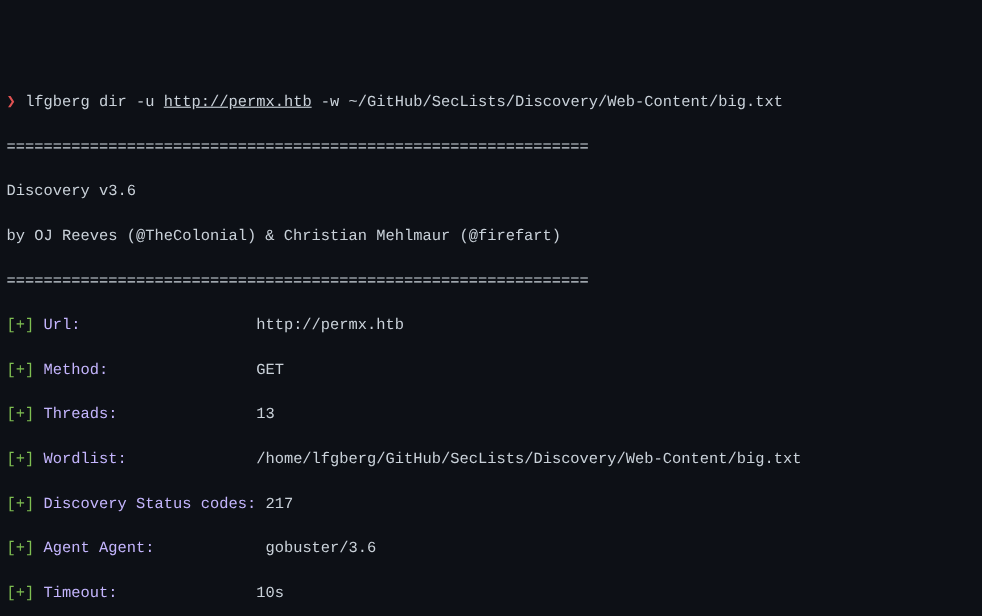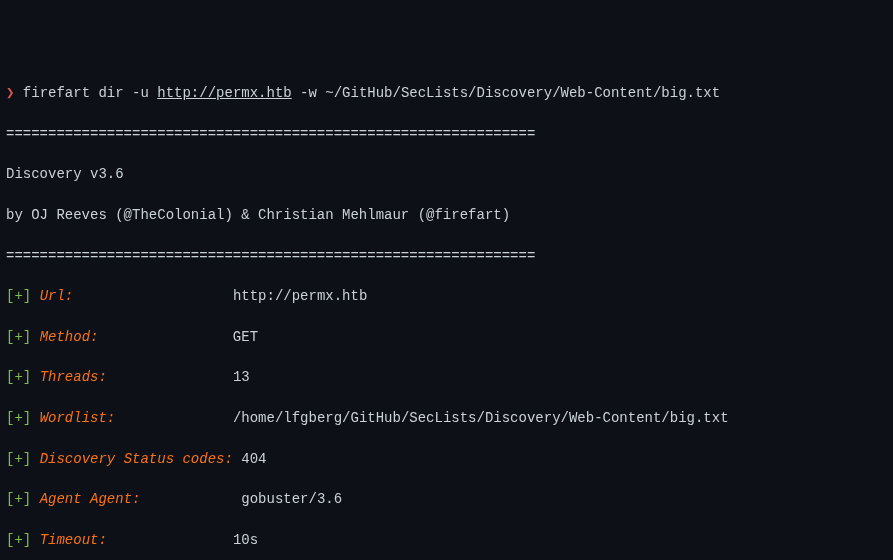--- a/index.html
+++ b/index.html
@@ -28,45 +28,44 @@
     .url-in-cmd {
       text-decoration: underline;
     }
     .sep {
       color: #c9d1d9;
     }
     .plus {
       color: #7fbf52;
     }
     .label {
-      color: #f97316;
-      font-style: italic;
+      color: #c4b5fd;
     }
     .value {
       color: #c9d1d9;
     }
     .line {
       display: block;
     }
   </style>
 </head>
 <body>
 
 
 
-<span class="line"><span class="prompt-symbol">❯</span> <span class="cmd"><span>firefart dir -u </span><span class="url-in-cmd">http://permx.htb</span><span> -w ~/GitHub/SecLists/Discovery/Web-Content/big.txt</span></span></span>
+<span class="line"><span class="prompt-symbol">❯</span> <span class="cmd"><span>lfgberg dir -u </span><span class="url-in-cmd">http://permx.htb</span><span> -w ~/GitHub/SecLists/Discovery/Web-Content/big.txt</span></span></span>
 <span class="line sep">===============================================================</span>
 <span class="line">Discovery v3.6</span>
 <span class="line">by OJ Reeves (@TheColonial) &amp; Christian Mehlmaur (@firefart)</span>
 <span class="line sep">===============================================================</span>
 <span class="line"><span class="plus">[+]</span> <span class="label">Url:</span>                   <span class="value">http://permx.htb</span></span>
 <span class="line"><span class="plus">[+]</span> <span class="label">Method:</span>                <span class="value">GET</span></span>
 <span class="line"><span class="plus">[+]</span> <span class="label">Threads:</span>               <span class="value">13</span></span>
 <span class="line"><span class="plus">[+]</span> <span class="label">Wordlist:</span>              <span class="value">/home/lfgberg/GitHub/SecLists/Discovery/Web-Content/big.txt</span></span>
-<span class="line"><span class="plus">[+]</span> <span class="label">Discovery Status codes:</span> <span class="value">404</span></span>
+<span class="line"><span class="plus">[+]</span> <span class="label">Discovery Status codes:</span> <span class="value">217</span></span>
 <span class="line"><span class="plus">[+]</span> <span class="label">Agent Agent:</span>            <span class="value">gobuster/3.6</span></span>
 <span class="line"><span class="plus">[+]</span> <span class="label">Timeout:</span>               <span class="value">10s</span></span>
 
 
 
 
 
 
 
 

